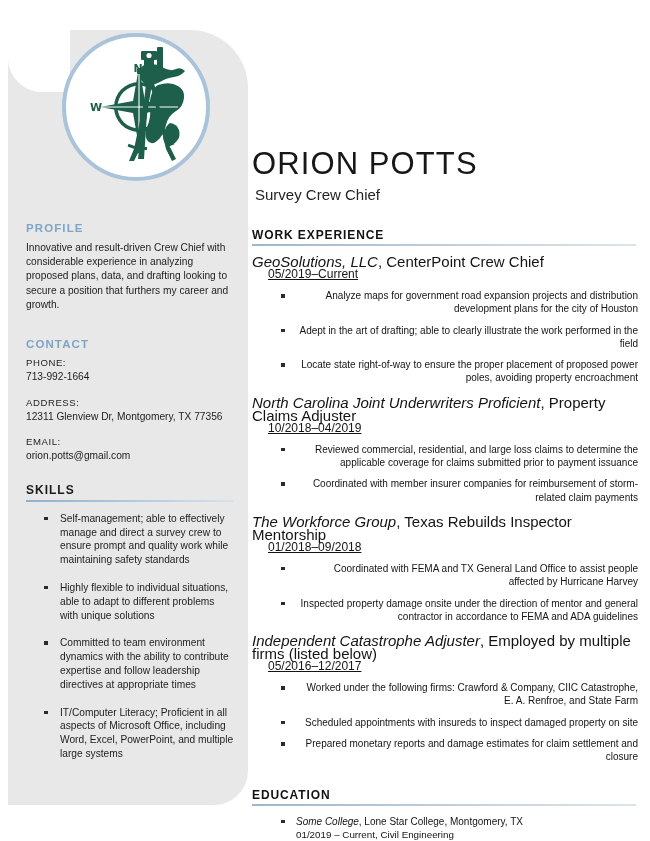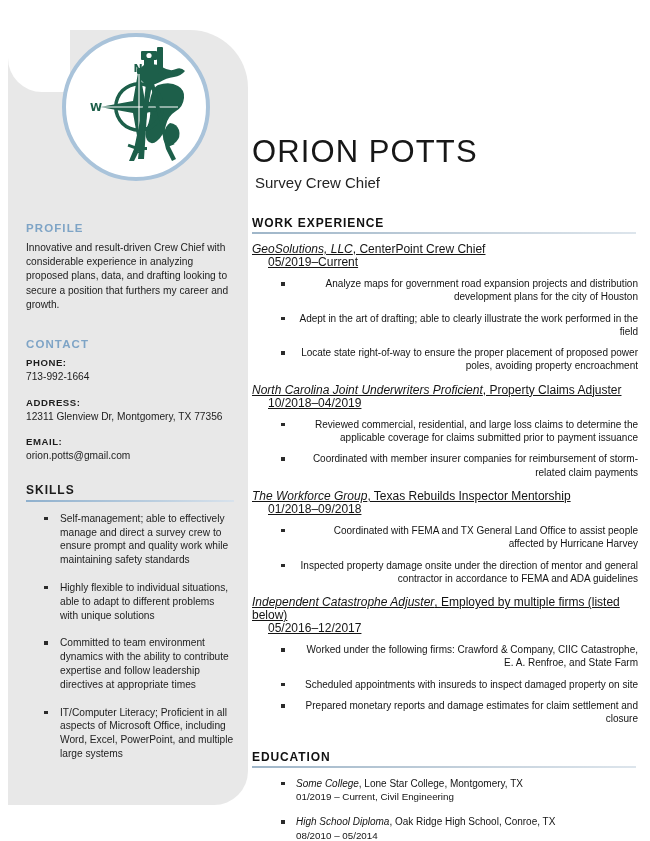--- a/index.html
+++ b/index.html
@@ -81,21 +81,21 @@
   }
   #profile-text {
     font-size: 10.2px;
     line-height: 14.2px;
     color: #1d1d1d;
     margin: 0 0 26px 0;
   }
   .contact-block { margin-bottom: 13px; }
   .contact-label {
     font-size: 9.6px;
-    font-weight: bold;
+    font-weight: normal;
     letter-spacing: .55px;
     color: #1d1d1d;
     margin: 0 0 2px 0;
   }
   .contact-value {
     font-size: 10.2px;
     line-height: 13.6px;
     color: #1d1d1d;
     margin: 0;
   }
@@ -116,21 +116,21 @@
     content: "";
     position: absolute;
     left: 18px; top: 5px;
     width: 3.5px; height: 3.5px;
     background: #2b2b2b;
   }
 
   
   #main {
     position: absolute;
-    left: 252px; top: 4px;
+    left: 252px; top: 16px;
     width: 386px; height: 810px;
     z-index: 4;
   }
   #name {
     position: absolute;
     left: 0; top: 130px;
     font-size: 31px;
     font-weight: 300;
     letter-spacing: 1.1px;
     color: #171717;
@@ -158,25 +158,24 @@
     margin: 0 0 2px 0;
   }
   .main-rule {
     height: 2px;
     background: linear-gradient(to right, #9fb6c9 0%, #c3d0db 55%, #dde5ec 100%);
     margin: 0 0 9px 0;
     width: 384px;
   }
   .job { margin-bottom: 11px; }
   .job-head {
-    font-size: 12px;
+    font-size: 15px;
     line-height: 13px;
     color: #141414;
     margin: 0;
-    text-decoration: underline;
   }
   .job-org { font-style: italic; }
   .job-dates {
     font-size: 12px;
     line-height: 13px;
     color: #141414;
     margin: 0 0 2px 16px;
     text-decoration: underline;
   }
   .bullets {

